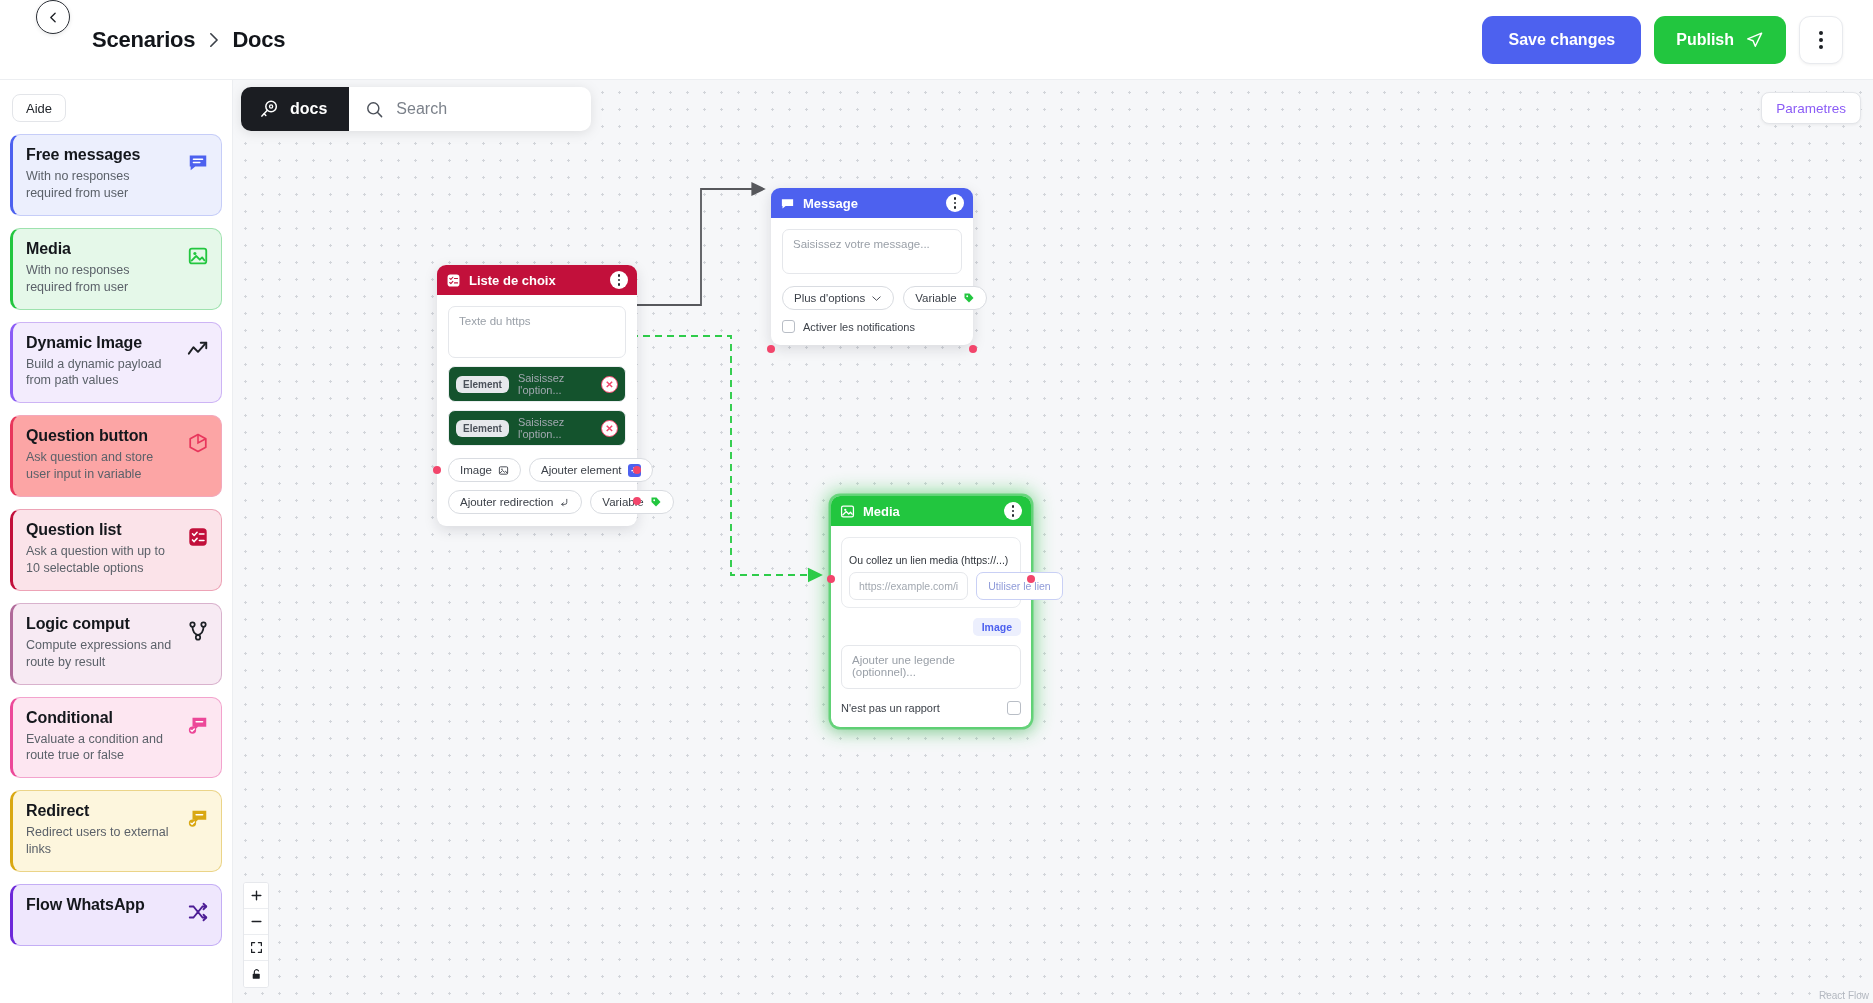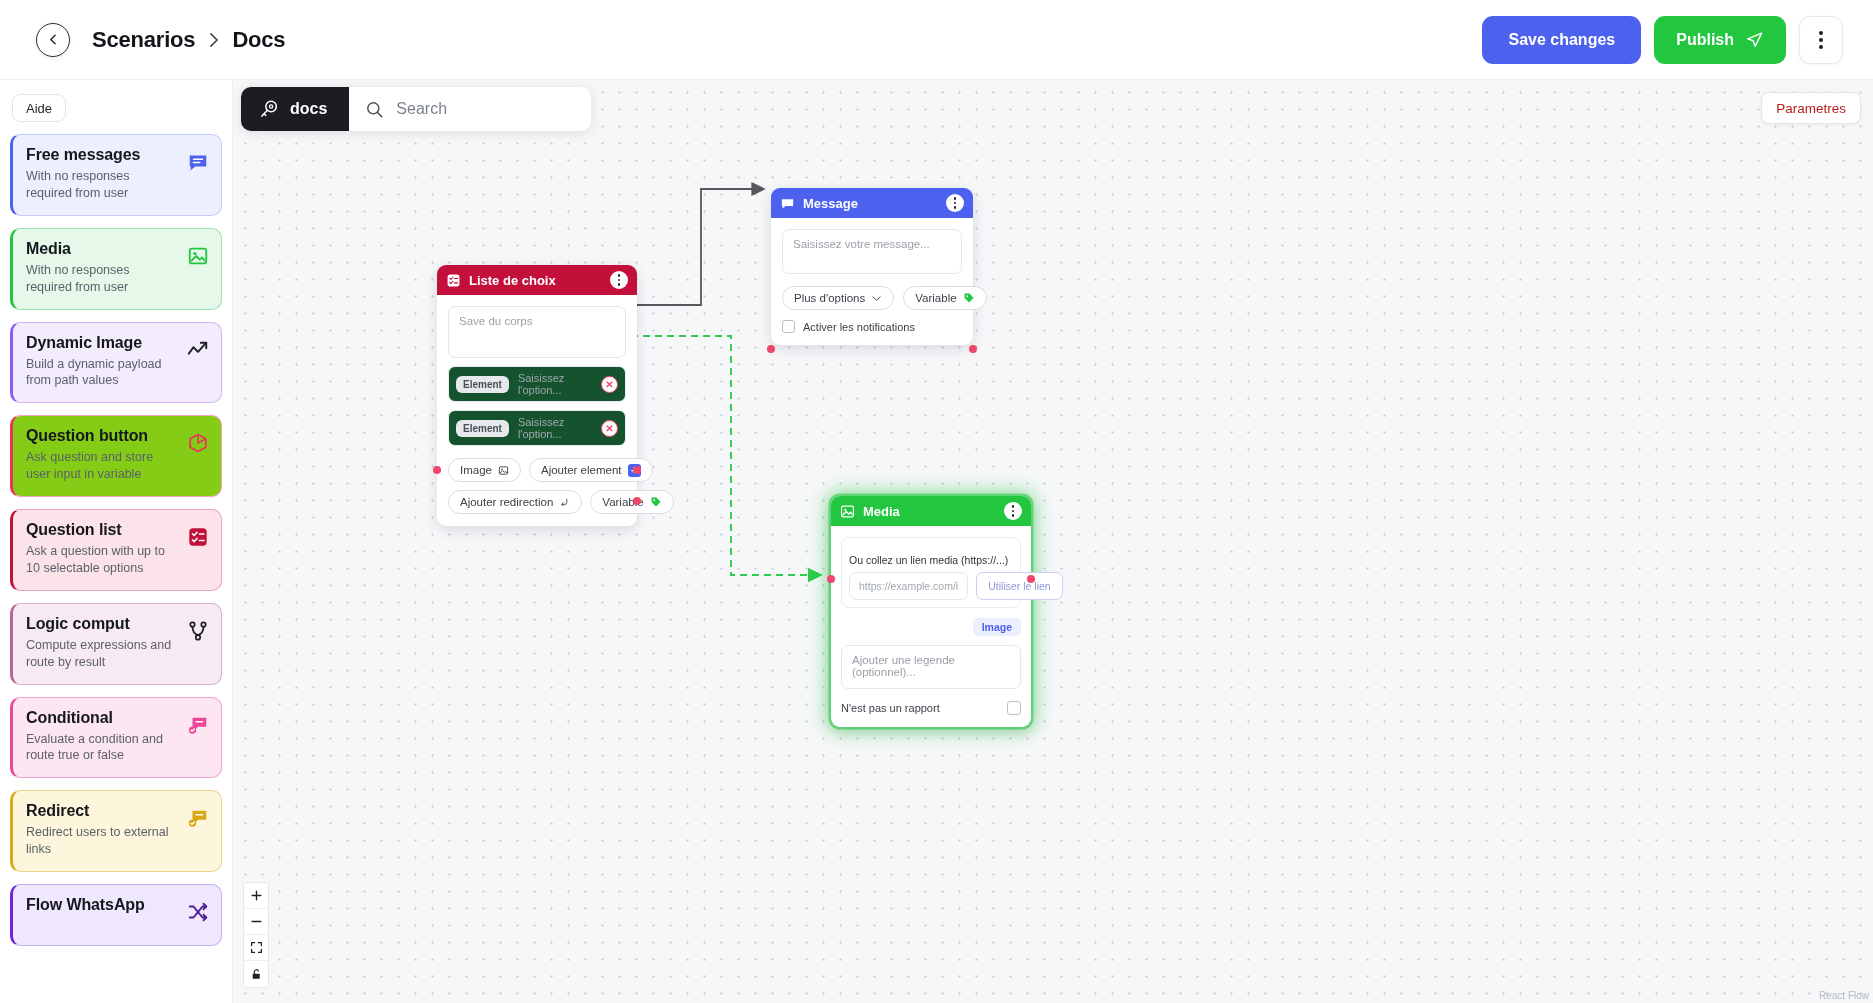--- a/index.html
+++ b/index.html
@@ -7,21 +7,21 @@
     width: 1873px; height: 1003px;
     font-family: "Liberation Sans", sans-serif;
     background: #ffffff; overflow: hidden;
   }
   .app { position: relative; width: 1873px; height: 1003px; background:#fff; }
 
   
   .header {
     position: absolute; top:0; left:0; width:1873px; height:80px;
     background:#fff; border-bottom:1px solid #eceef1;
-    display:flex; align-items:center; padding:0 22px; z-index:40;
+    display:flex; padding:0 22px; z-index:40;
   }
   .back-btn {
     width:34px; height:34px; border-radius:50%; border:1.6px solid #2b2f36;
     background:#fff; display:flex; align-items:center; justify-content:center;
     margin-left:14px; box-shadow:0 1px 4px rgba(0,0,0,.10); cursor:pointer;
   }
   .crumbs { display:flex; align-items:center; margin-left:22px; gap:13px; }
   .crumb-root { font-size:22px; font-weight:700; color:#12151a; letter-spacing:-.2px;}
   .crumb-cur { font-size:22px; font-weight:700; color:#12151a; letter-spacing:-.2px;}
   .hdr-right { margin-left:auto; display:flex; align-items:center; gap:13px; padding-right:8px;}
@@ -80,21 +80,21 @@
   .docs-pill span { font-size:16px; font-weight:600; }
   .search-box {
     background:#fff; height:44px; width:242px; border-radius:0 10px 10px 0;
     display:flex; align-items:center; gap:12px; padding:0 16px; cursor:text;
   }
   .search-box .ph { font-size:16px; color:#7b818a; }
 
   .params-btn {
     position:absolute; right:12px; top:12px; z-index:12;
     height:32px; padding:0 14px; background:#fff; border:1px solid #e3e5e9;
-    border-radius:8px; font-size:13.5px; color:#b91c1c; cursor:pointer;
+    border-radius:8px; font-size:13.5px; color:#8b5cf6; cursor:pointer;
     display:flex; align-items:center; box-shadow:0 1px 3px rgba(0,0,0,.06);
   }
 
   
   .zoom-ctl {
     position:absolute; left:10px; bottom:15px; width:26px;
     background:#fff; border:1px solid #e6e8ec; border-radius:3px; overflow:hidden; z-index:12;
   }
   .zoom-ctl button {
     width:100%; height:26px; border:none; border-bottom:1px solid #ebedf0;
@@ -227,21 +227,21 @@
 
       <div class="card" style="background:#f3ecfd;border-color:#cdb4f5;border-left-color:#8b5cf6;">
         <div class="card-title">Dynamic Image</div>
         <div class="card-desc">Build a dynamic payload from path values</div>
         <svg class="card-icon" viewBox="0 0 24 24">
           <path d="M2 16 L7 9 L12 14 L21 4" fill="none" stroke="#1d2025" stroke-width="2.1" stroke-linecap="round" stroke-linejoin="round"></path>
           <path d="M15 4h6v6" fill="none" stroke="#1d2025" stroke-width="2.1" stroke-linecap="round" stroke-linejoin="round"></path>
         </svg>
       </div>
 
-      <div class="card" style="background:#84cc16;border-color:#f3a8bc;border-left-color:#e8365c;">
+      <div class="card" style="background:#fca5a5;border-color:#f3a8bc;border-left-color:#e8365c;">
         <div class="card-title">Question button</div>
         <div class="card-desc">Ask question and store user input in variable</div>
         <svg class="card-icon" viewBox="0 0 24 24">
           <path d="M12 2.8 L20.5 7.4 V16.6 L12 21.2 L3.5 16.6 V7.4 Z" fill="none" stroke="#e8365c" stroke-width="1.9" stroke-linejoin="round"></path>
           <path d="M12 2.8 V12 L20.5 7.4" fill="none" stroke="#e8365c" stroke-width="1.7"></path>
         </svg>
       </div>
 
       <div class="card" style="background:#fbe3e9;border-color:#eda3b6;border-left-color:#c2103b;">
         <div class="card-title">Question list</div>
@@ -342,21 +342,21 @@
           <path d="M6 8.5 l1.8 1.8 L11 6.8 M6 15.2 l1.8 1.8 L11 13.5 M13.5 8.8h5M13.5 15.8h5" stroke="#c2103b" stroke-width="1.7" fill="none" stroke-linecap="round" stroke-linejoin="round"></path>
         </svg>
         <span>Liste de choix</span>
         <span class="hd-kebab">
             <i></i>
             <i></i>
             <i></i>
           </span>
       </div>
       <div class="node-body">
-        <div class="fld" style="height:52px;">Save du corps</div>
+        <div class="fld" style="height:52px;">Texte du https</div>
 
         <div class="elem-row">
           <span class="elem-tag">Element</span>
           <span class="elem-ph">Saisissez l'option...</span>
           <span class="elem-x">✕</span>
         </div>
         <div class="elem-row">
           <span class="elem-tag">Element</span>
           <span class="elem-ph">Saisissez l'option...</span>
           <span class="elem-x">✕</span>

